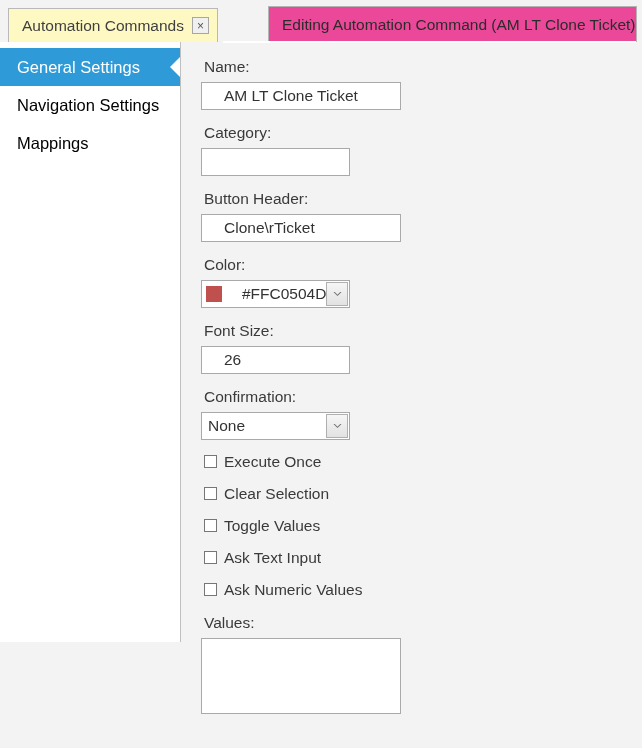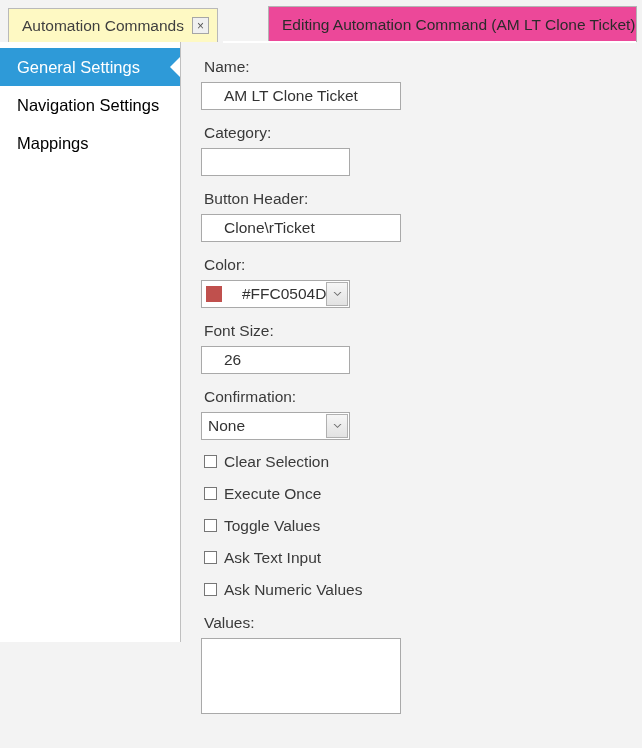--- a/index.html
+++ b/index.html
@@ -322,25 +322,25 @@
       <span class="combo-btn">
         <svg width="11" height="8" viewBox="0 0 11 8" aria-hidden="true">
           <path d="M1.5 2 L5.5 6 L9.5 2 L8.2 2 L5.5 4.7 L2.8 2 Z" fill="#6b6b6b"></path>
         </svg>
       </span>
     </div>
 
     <div class="check-block">
       <div class="check-row">
         <span class="check-box"></span>
+        <span class="check-label">Execute Once</span>
+      </div>
+      <div class="check-row">
+        <span class="check-box"></span>
         <span class="check-label">Clear Selection</span>
-      </div>
-      <div class="check-row">
-        <span class="check-box"></span>
-        <span class="check-label">Execute Once</span>
       </div>
       <div class="check-row">
         <span class="check-box"></span>
         <span class="check-label">Toggle Values</span>
       </div>
       <div class="check-row">
         <span class="check-box"></span>
         <span class="check-label">Ask Text Input</span>
       </div>
       <div class="check-row">

